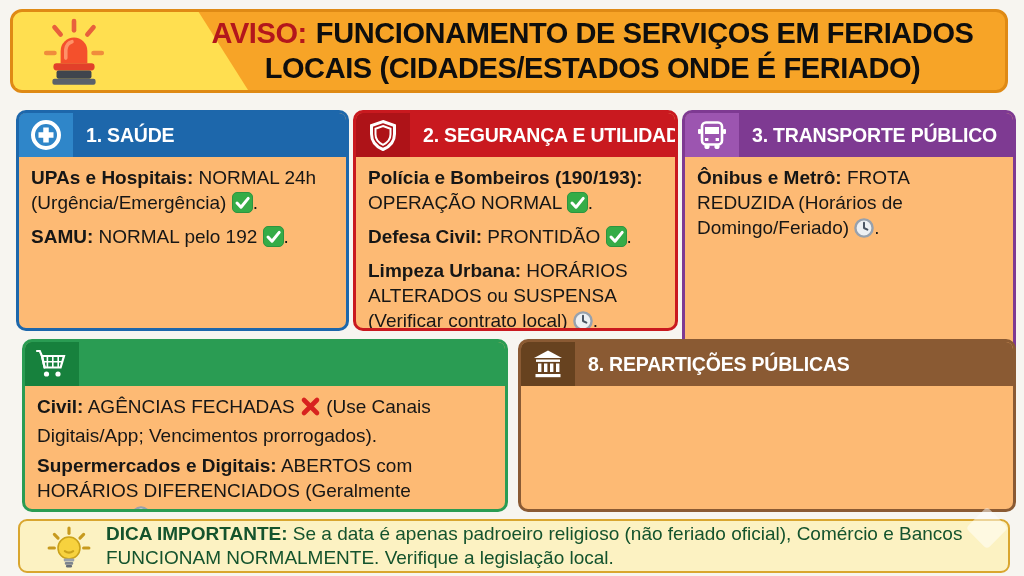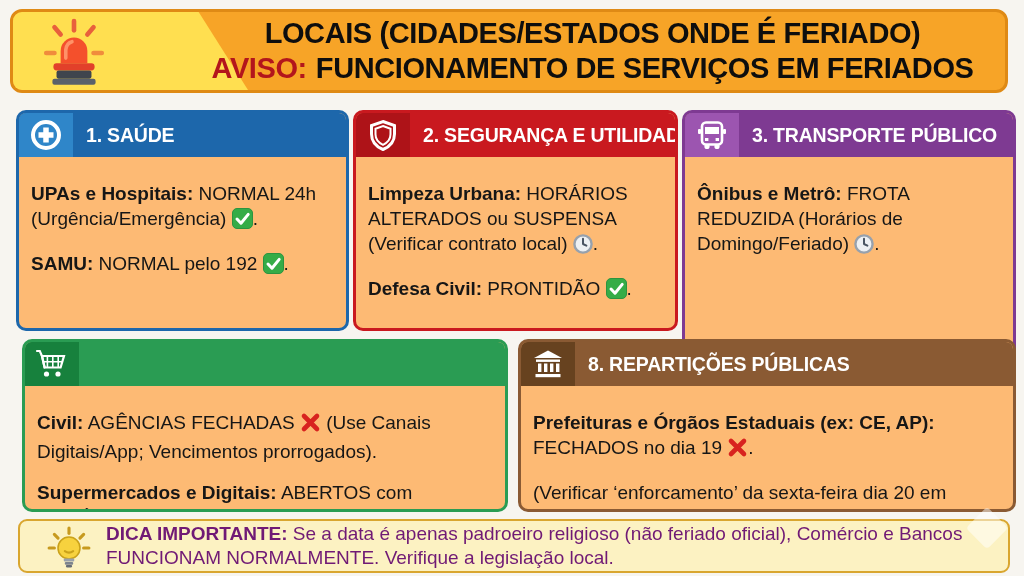--- a/index.html
+++ b/index.html
@@ -27,32 +27,32 @@
   .pos2{left:353px;top:110px;width:325px;height:221px}
   .pos3{left:682px;top:110px;width:334px;height:273px}
   .pos4{left:22px;top:339px;width:486px;height:173px}
   .pos5{left:518px;top:339px;width:498px;height:173px}
   .card-head{height:44px;background:var(--band);display:flex;align-items:center;}
   .tile{width:54px;height:44px;background:var(--tile);flex:none;
         display:flex;align-items:center;justify-content:center;}
   .card-title{color:#fff;font-weight:700;font-size:19.5px;padding-left:13px;
               letter-spacing:-.2px;white-space:nowrap;}
   .card-body{padding:8px 12px 6px 12px;font-size:19px;line-height:25px;color:#161616;}
-  .item{margin:16px 0 5px 0;}
+  .item{margin:0 0 5px 0;}
   .item b{font-weight:700;}
 
   .ic{display:inline-block;vertical-align:-4px;}
 
   
   .tip{position:absolute;left:18px;top:519px;width:992px;height:54px;
        background:var(--tip-bg);border:2.5px solid var(--tip-border);
        border-radius:9px;box-sizing:border-box;}
   .bulb{position:absolute;left:26px;top:5px;}
   .tip-text{position:absolute;left:86px;right:40px;top:50%;transform:translateY(-50%);
-            margin:0;font-size:19px;line-height:24px;color:#701a75;}
+            margin:0;font-size:19px;line-height:24px;color:#14532d;}
   .tip-text b{font-weight:700;}
   .wm{position:absolute;right:6px;top:-8px;width:30px;height:30px;
       background:rgba(255,255,255,.5);transform:rotate(45deg);border-radius:4px;}
 </style>
 </head>
 <body>
 
 <div class="page" style="--banner-bg: #f7a427; --banner-border: #df8a15; --banner-wedge: #ffdf50; --banner-red: #b3161c; --tip-bg: #fcf2c2; --tip-border: #d9a62f;">
 
   <header class="banner">
@@ -69,22 +69,22 @@
           <line x1="55" y1="35" x2="63" y2="35"></line>
         </g>
         <path d="M23 45 V33 a13 13 0 0 1 26 0 V45 Z" fill="#f4502c"></path>
         <path d="M28 40 V32 a8 9 0 0 1 6 -8" fill="none" stroke="#ff9268" stroke-width="3.5" stroke-linecap="round"></path>
         <rect x="16" y="45" width="40" height="7" rx="3" fill="#e2402a"></rect>
         <rect x="19" y="52" width="34" height="8" rx="2" fill="#3f454d"></rect>
         <rect x="15" y="60" width="42" height="6" rx="2" fill="#5a616a"></rect>
       </svg>
     </span>
     <div class="banner-text">
+      <div><span class="aviso">AVISO:</span><span>FUNCIONAMENTO DE SERVIÇOS EM FERIADOS</span></div>
       <div>LOCAIS (CIDADES/ESTADOS ONDE É FERIADO)</div>
-      <div><span class="aviso">AVISO:</span><span>FUNCIONAMENTO DE SERVIÇOS EM FERIADOS</span></div>
     </div>
   </header>
 
   <main id="cards">
       <section class="card pos1" style="--bc: #1d67ab; --band: #1d67ab; --tile: #2f86c9;">
         <div class="card-head">
           <div class="tile">
             <svg width="34" height="34" viewBox="0 0 34 34">
               <circle cx="17" cy="17" r="13" fill="none" stroke="#fff" stroke-width="4"></circle>
               <path d="M17 9.5 V24.5 M9.5 17 H24.5" stroke="#fff" stroke-width="5.5"></path>
@@ -107,27 +107,31 @@
         <div class="card-head">
           <div class="tile">
             <svg width="34" height="34" viewBox="0 0 34 34">
               <path d="M17 3.5 L28.5 7.5 V16 C28.5 24 23.5 28.8 17 31.5 C10.5 28.8 5.5 24 5.5 16 V7.5 Z" fill="none" stroke="#fff" stroke-width="3"></path>
               <path d="M17 8 L24.5 10.8 V16.3 C24.5 21.5 21.3 24.8 17 26.8 C12.7 24.8 9.5 21.5 9.5 16.3 V10.8 Z" fill="none" stroke="#fff" stroke-width="2"></path>
             </svg>
           </div>
           <div class="card-title">2. SEGURANÇA E UTILIDADE</div>
         </div>
         <div class="card-body">
+          <p class="item"><b>Polícia e Bombeiros (190/193):</b> OPERAÇÃO NORMAL <span class="ic"><svg width="21" height="21" viewBox="0 0 21 21">
+                <rect x="0.5" y="0.5" width="20" height="20" rx="4.5" fill="#35ac47" stroke="#2c9440"></rect>
+                <path d="M5 11 l4 4.2 L16.2 6.4" fill="none" stroke="#fff" stroke-width="3" stroke-linecap="round" stroke-linejoin="round"></path>
+              </svg></span>.</p>
+          <p class="item"><b>Defesa Civil:</b> PRONTIDÃO <span class="ic"><svg width="21" height="21" viewBox="0 0 21 21">
+                <rect x="0.5" y="0.5" width="20" height="20" rx="4.5" fill="#35ac47" stroke="#2c9440"></rect>
+                <path d="M5 11 l4 4.2 L16.2 6.4" fill="none" stroke="#fff" stroke-width="3" stroke-linecap="round" stroke-linejoin="round"></path>
+              </svg></span>.</p>
           <p class="item"><b>Limpeza Urbana:</b> HORÁRIOS ALTERADOS ou SUSPENSA (Verificar contrato local) <span class="ic"><svg width="20" height="20" viewBox="0 0 20 20">
                 <circle cx="10" cy="10" r="8.6" fill="#edf0f3" stroke="#97a1ad" stroke-width="2.4"></circle>
                 <path d="M10 10 V4.8 M10 10 L13.4 11.6" stroke="#4a5563" stroke-width="2" stroke-linecap="round"></path>
-              </svg></span>.</p>
-          <p class="item"><b>Defesa Civil:</b> PRONTIDÃO <span class="ic"><svg width="21" height="21" viewBox="0 0 21 21">
-                <rect x="0.5" y="0.5" width="20" height="20" rx="4.5" fill="#35ac47" stroke="#2c9440"></rect>
-                <path d="M5 11 l4 4.2 L16.2 6.4" fill="none" stroke="#fff" stroke-width="3" stroke-linecap="round" stroke-linejoin="round"></path>
               </svg></span>.</p>
         </div>
       </section>
       <section class="card pos3" style="--bc: #7e3a92; --band: #7e3a92; --tile: #9c55b0;">
         <div class="card-head">
           <div class="tile">
             <svg width="34" height="34" viewBox="0 0 34 34">
               <rect x="7" y="4.5" width="20" height="22" rx="4" fill="none" stroke="#fff" stroke-width="2.6"></rect>
               <rect x="10" y="9" width="14" height="7" fill="#fff"></rect>
               <rect x="3" y="11" width="3" height="5" rx="1" fill="#fff"></rect>
@@ -176,26 +180,20 @@
               <path d="M17 3.5 L31 11 H3 Z" fill="#fff"></path>
               <rect x="5" y="12.5" width="24" height="2.4" fill="#fff"></rect>
               <rect x="7" y="16.5" width="3.4" height="8.5" fill="#fff"></rect>
               <rect x="13" y="16.5" width="3.4" height="8.5" fill="#fff"></rect>
               <rect x="19" y="16.5" width="3.4" height="8.5" fill="#fff"></rect>
               <rect x="25" y="16.5" width="3.4" height="8.5" fill="#fff"></rect>
               <rect x="4.5" y="27" width="25" height="3.2" fill="#fff"></rect>
             </svg>
           </div>
           <div class="card-title">8. REPARTIÇÕES PÚBLICAS</div>
-        </div>
-        <div class="card-body">
-          <p class="item"><b>Prefeituras e Órgãos Estaduais (ex: CE, AP):</b> FECHADOS no dia 19 <span class="ic"><svg width="21" height="21" viewBox="0 0 21 21">
-                <path d="M4 4 L17 17 M17 4 L4 17" stroke="#d8231f" stroke-width="4.6" stroke-linecap="round"></path>
-              </svg></span>.</p>
-          <p class="item">(Verificar ‘enforcamento’ da sexta-feira dia 20 em canais oficiais).</p>
         </div>
       </section>
     </main>
 
   <footer class="tip">
     <span class="bulb">
       <svg width="46" height="46" viewBox="0 0 44 44">
         <g stroke="#c79a1e" stroke-width="3" stroke-linecap="round">
           <line x1="22" y1="2" x2="22" y2="7"></line>
           <line x1="8" y1="8" x2="11.5" y2="11.5"></line>

